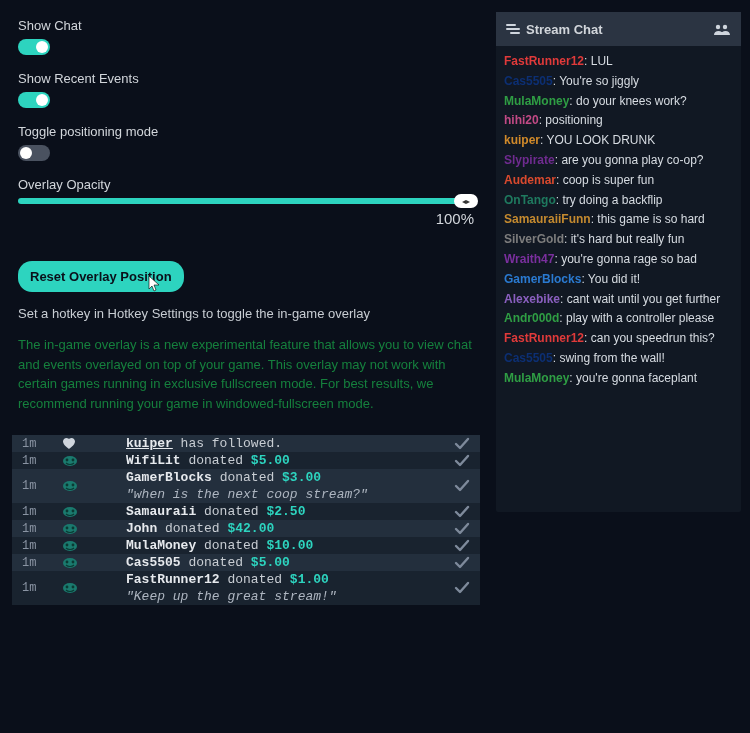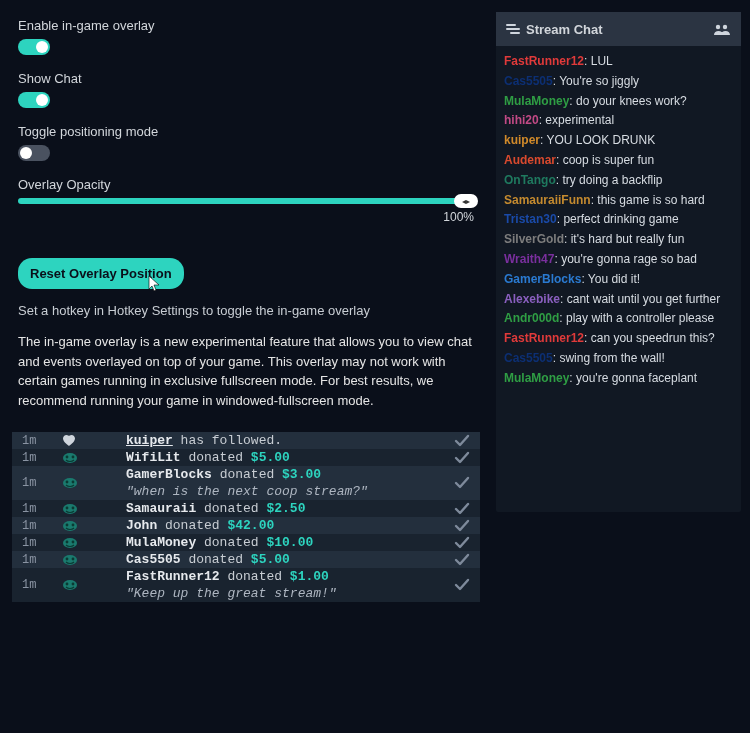--- a/index.html
+++ b/index.html
@@ -42,28 +42,28 @@
   .toggle.off::after { left: 2px; }
   .slider-row { margin-top: 6px; }
   .slider-track {
     height: 6px; background: #2dd4bf; border-radius: 3px; position: relative;
   }
   .slider-thumb {
     position: absolute; right: -4px; top: -4px; width: 24px; height: 14px;
     background: #fff; border-radius: 8px; display:flex; align-items:center; justify-content:center;
     font-size:8px; color:#333;
   }
-  .slider-value { text-align: right; margin-top: 6px; font-size: 12px; }
+  .slider-value { text-align: right; margin-top: 6px; font-size: 15px; }
   .btn {
     background: #2dd4bf; color: #0a0f1a; border: none; padding: 8px 12px;
     border-radius: 14px; font-size: 13px; font-weight: 600; cursor: pointer;
     margin-top: 18px; margin-bottom: 14px;
   }
   .hint { font-size: 13px; color: #c8cdd3; margin-bottom: 14px; }
-  .desc { font-size: 13px; color: #e5e5e5; line-height: 1.5; }
+  .desc { font-size: 13px; color: #15803d; line-height: 1.5; }
   .cursor {
     position: absolute; left: 148px; top: 275px; width: 12px; height: 16px;
     color:#fff; pointer-events:none;
   }
   .events {
     margin-top: 22px;
     margin-left: -6px;
     margin-right: -6px;
   }
   .event-row {
@@ -90,25 +90,25 @@
   .chat-line .u { font-weight: 700; }
   .chat-line .t { color: #d7dce2; }
   .chat-line .colon { color: #d7dce2; }
   svg { display:block; }
 </style>
 </head>
 <body>
 
 <div class="left">
   <div class="setting">
-    <span class="setting-label">Enable in-game overlay</span>
+    <span class="setting-label">Show Chat</span>
     <div class="toggle on"></div>
   </div>
   <div class="setting">
-    <span class="setting-label">Show Chat</span>
+    <span class="setting-label">Show Recent Events</span>
     <div class="toggle on"></div>
   </div>
   <div class="setting">
     <span class="setting-label">Toggle positioning mode</span>
     <div class="toggle off"></div>
   </div>
   <div class="setting">
     <span class="setting-label">Overlay Opacity</span>
     <div class="slider-row">
       <div class="slider-track">
@@ -275,26 +275,26 @@
           <circle cx="5" cy="4" r="2.2" fill="#cfd5dd"></circle>
           <circle cx="12" cy="4" r="2.2" fill="#cfd5dd"></circle>
           <path d="M1 12c0-2.5 2-4 4.5-4s4.5 1.5 4.5 4M8 12c0-2.5 2-4 4.5-4s4.5 1.5 4.5 4" fill="#cfd5dd"></path>
         </svg>
     </span>
   </div>
   <div class="chat-body" id="chatbody">
       <div class="chat-line"><span class="u" style="color:#e03a3a">FastRunner12</span><span class="colon">: </span><span class="t">LUL</span></div>
       <div class="chat-line"><span class="u" style="color:#0c2f73">Cas5505</span><span class="colon">: </span><span class="t">You're so jiggly</span></div>
       <div class="chat-line"><span class="u" style="color:#2f9e44">MulaMoney</span><span class="colon">: </span><span class="t">do your knees work?</span></div>
-      <div class="chat-line"><span class="u" style="color:#c24a85">hihi20</span><span class="colon">: </span><span class="t">experimental</span></div>
+      <div class="chat-line"><span class="u" style="color:#c24a85">hihi20</span><span class="colon">: </span><span class="t">positioning</span></div>
       <div class="chat-line"><span class="u" style="color:#d18a2a">kuiper</span><span class="colon">: </span><span class="t">YOU LOOK DRUNK</span></div>
+      <div class="chat-line"><span class="u" style="color:#6f2b8f">Slypirate</span><span class="colon">: </span><span class="t">are you gonna play co-op?</span></div>
       <div class="chat-line"><span class="u" style="color:#d94a2e">Audemar</span><span class="colon">: </span><span class="t">coop is super fun</span></div>
       <div class="chat-line"><span class="u" style="color:#1f7a5f">OnTango</span><span class="colon">: </span><span class="t">try doing a backflip</span></div>
       <div class="chat-line"><span class="u" style="color:#c48a2f">SamauraiiFunn</span><span class="colon">: </span><span class="t">this game is so hard</span></div>
-      <div class="chat-line"><span class="u" style="color:#1a4aa8">Tristan30</span><span class="colon">: </span><span class="t">perfect drinking game</span></div>
       <div class="chat-line"><span class="u" style="color:#7d7d7d">SilverGold</span><span class="colon">: </span><span class="t">it's hard but really fun</span></div>
       <div class="chat-line"><span class="u" style="color:#7a2f9e">Wraith47</span><span class="colon">: </span><span class="t">you're gonna rage so bad</span></div>
       <div class="chat-line"><span class="u" style="color:#2a7ad1">GamerBlocks</span><span class="colon">: </span><span class="t">You did it!</span></div>
       <div class="chat-line"><span class="u" style="color:#8a5fbf">Alexebike</span><span class="colon">: </span><span class="t">cant wait until you get further</span></div>
       <div class="chat-line"><span class="u" style="color:#2f9e44">Andr000d</span><span class="colon">: </span><span class="t">play with a controller please</span></div>
       <div class="chat-line"><span class="u" style="color:#e03a3a">FastRunner12</span><span class="colon">: </span><span class="t">can you speedrun this?</span></div>
       <div class="chat-line"><span class="u" style="color:#0c2f73">Cas5505</span><span class="colon">: </span><span class="t">swing from the wall!</span></div>
       <div class="chat-line"><span class="u" style="color:#2f9e44">MulaMoney</span><span class="colon">: </span><span class="t">you're gonna faceplant</span></div>
     </div>
 </div>

